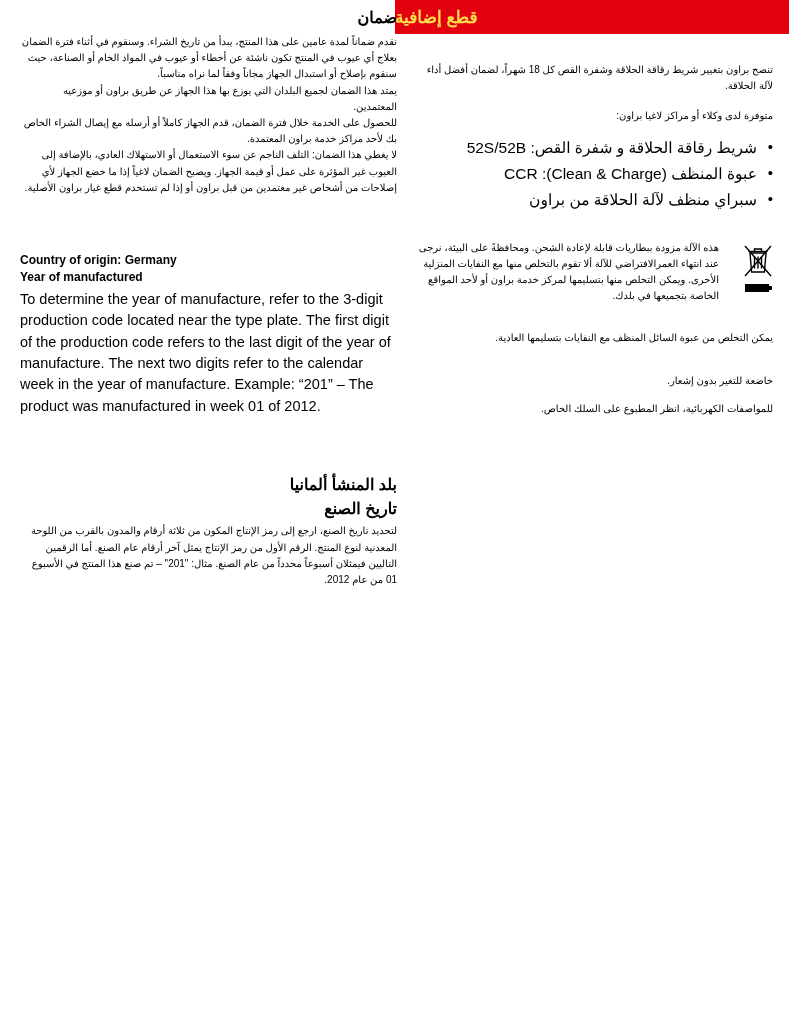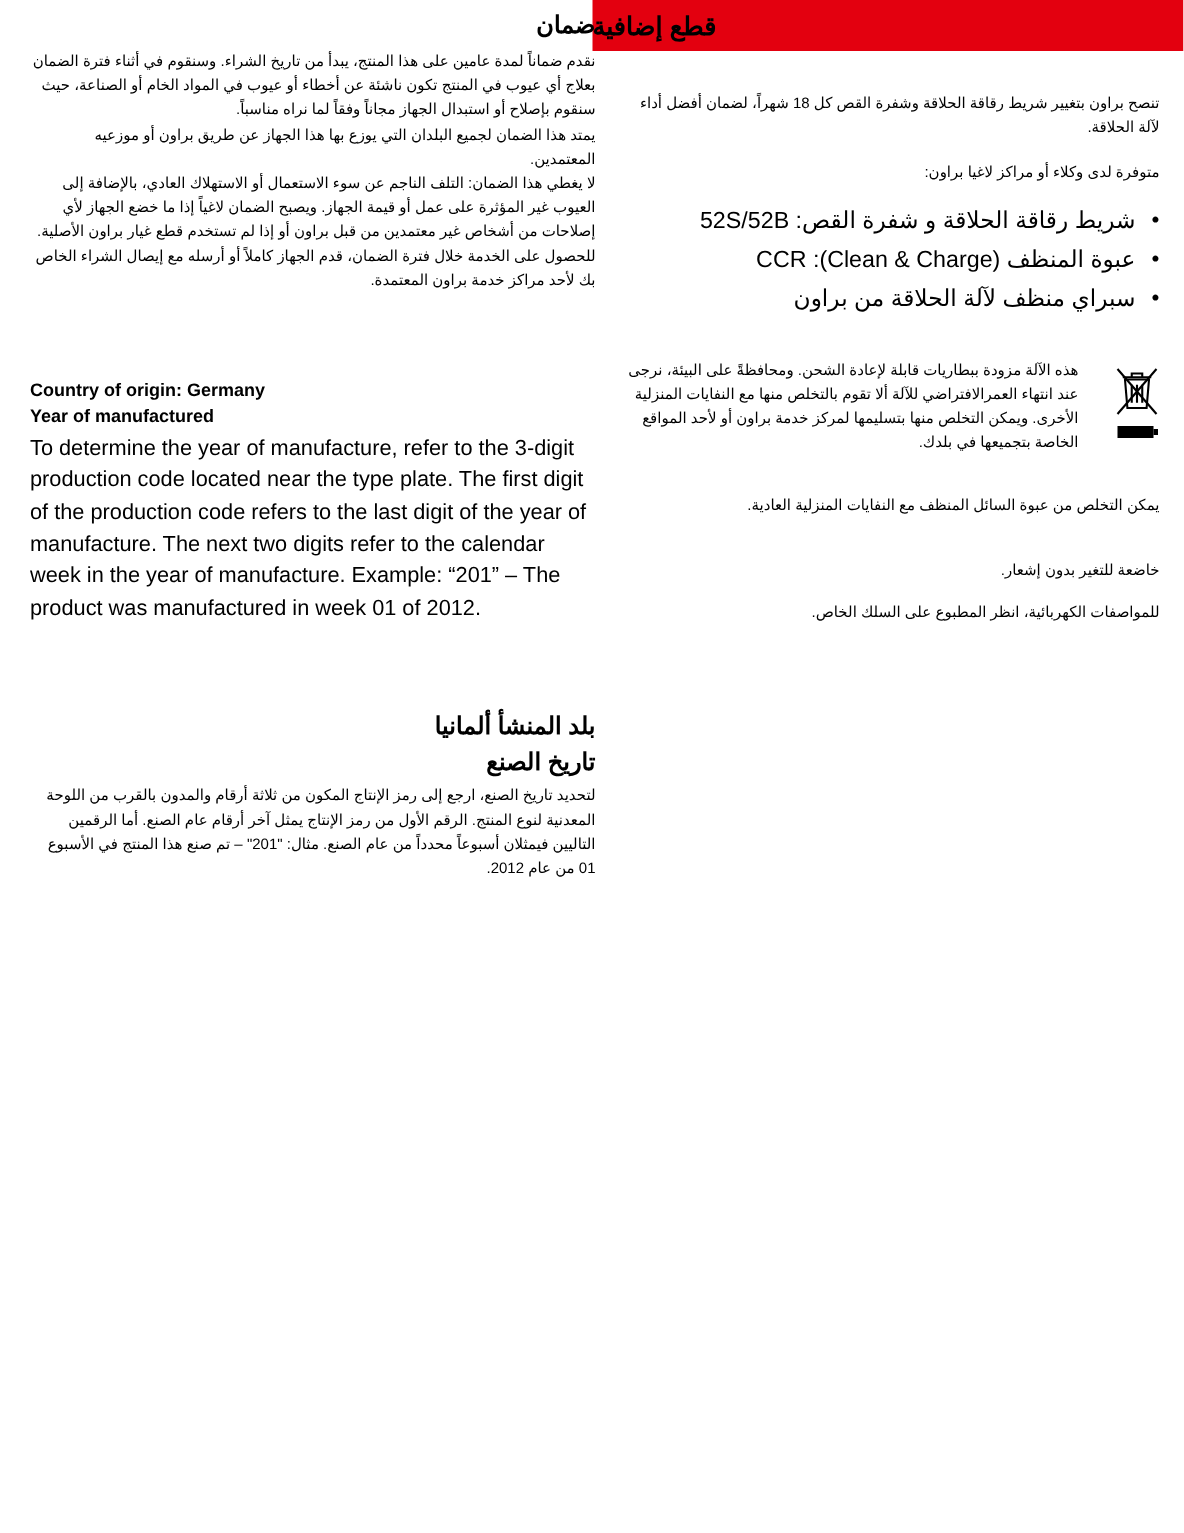--- a/index.html
+++ b/index.html
@@ -24,21 +24,21 @@
     height: 1022px;
   }
   .col-left {
     position: absolute;
     top: 0; left: 16px;
     width: 395px;
     height: 1022px;
   }
   .redbar {
     background: #e3000f;
-    color: #000000;
+    color: #fde047;
     height: 34px;
     display: flex;
     align-items: center;
     justify-content: flex-end;
     padding: 0 16px 0 0;
     font-size: 17px;
     font-weight: bold;
     direction: rtl;
   }
   .rtl {
@@ -155,42 +155,42 @@
             <rect x="26" y="4" width="3" height="4" fill="#000"></rect>
           </svg>
         </div>
         <div class="icon-text">
           <p class="rtl" style="margin:0;">هذه الآلة مزودة ببطاريات قابلة لإعادة الشحن. ومحافظةً على البيئة، نرجى عند انتهاء العمرالافتراضي للآلة ألا تقوم بالتخلص منها مع النفايات المنزلية الأخرى. ويمكن التخلص منها بتسليمها لمركز خدمة براون أو لأحد المواقع الخاصة بتجميعها في بلدك.</p>
         </div>
       </div>
 
       <div class="spacer-md"></div>
 
-      <p class="rtl" style="margin:0;">يمكن التخلص من عبوة السائل المنظف مع النفايات المنزلية العادية.</p>
+      <p class="rtl" style="margin:0;">يمكن التخلص من عبوة السائل المنظف مع النفايات بتسليمها العادية.</p>
 
       <div class="spacer-md"></div>
 
       <p class="rtl" style="margin:0;">خاضعة للتغير بدون إشعار.</p>
 
       <div class="spacer-sm"></div>
 
       <p class="rtl" style="margin:0;">للمواصفات الكهربائية، انظر المطبوع على السلك الخاص.</p>
 
     </div>
   </div>
 
   <div class="col-left">
     <div class="pad-left">
 
       <h2 class="hdr-rtl" style="margin:6px 0 4px 0;">ضمان</h2>
 
       <p class="rtl" style="margin:0;">نقدم ضماناً لمدة عامين على هذا المنتج، يبدأ من تاريخ الشراء. وسنقوم في أثناء فترة الضمان بعلاج أي عيوب في المنتج تكون ناشئة عن أخطاء أو عيوب في المواد الخام أو الصناعة، حيث سنقوم بإصلاح أو استبدال الجهاز مجاناً وفقاً لما نراه مناسباً.</p>
       <p class="rtl" style="margin:0;">يمتد هذا الضمان لجميع البلدان التي يوزع بها هذا الجهاز عن طريق براون أو موزعيه المعتمدين.</p>
+      <p class="rtl" style="margin:0;">للحصول على الخدمة خلال فترة الضمان، قدم الجهاز كاملاً أو أرسله مع إيصال الشراء الخاص بك لأحد مراكز خدمة براون المعتمدة.</p>
       <p class="rtl" style="margin:0;">لا يغطي هذا الضمان: التلف الناجم عن سوء الاستعمال أو الاستهلاك العادي، بالإضافة إلى العيوب غير المؤثرة على عمل أو قيمة الجهاز. ويصبح الضمان لاغياً إذا ما خضع الجهاز لأي إصلاحات من أشخاص غير معتمدين من قبل براون أو إذا لم تستخدم قطع غيار براون الأصلية.</p>
-      <p class="rtl" style="margin:0;">للحصول على الخدمة خلال فترة الضمان، قدم الجهاز كاملاً أو أرسله مع إيصال الشراء الخاص بك لأحد مراكز خدمة براون المعتمدة.</p>
 
       <div class="spacer-lg"></div>
 
       <div class="hdr-ltr">Country of origin: Germany</div>
       <div class="hdr-ltr">Year of manufactured</div>
       <p class="ltr" style="margin:2px 0 0 0;">To determine the year of manufacture, refer to the 3-digit production code located near the type plate. The first digit of the production code refers to the last digit of the year of manufacture. The next two digits refer to the calendar week in the year of manufacture. Example: “201” – The product was manufactured in week 01 of 2012.</p>
 
       <div class="spacer-lg"></div>
 
       <h3 class="hdr-rtl" style="margin:0;">بلد المنشأ ألمانيا</h3>

